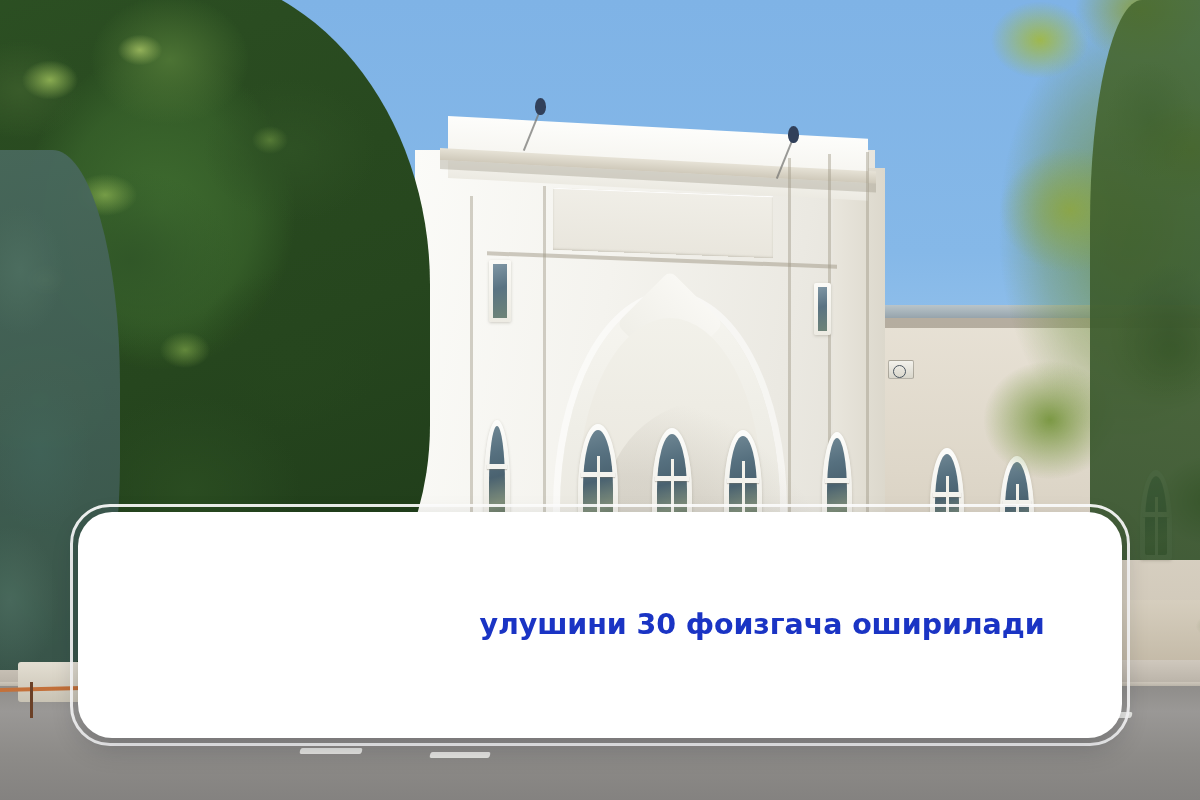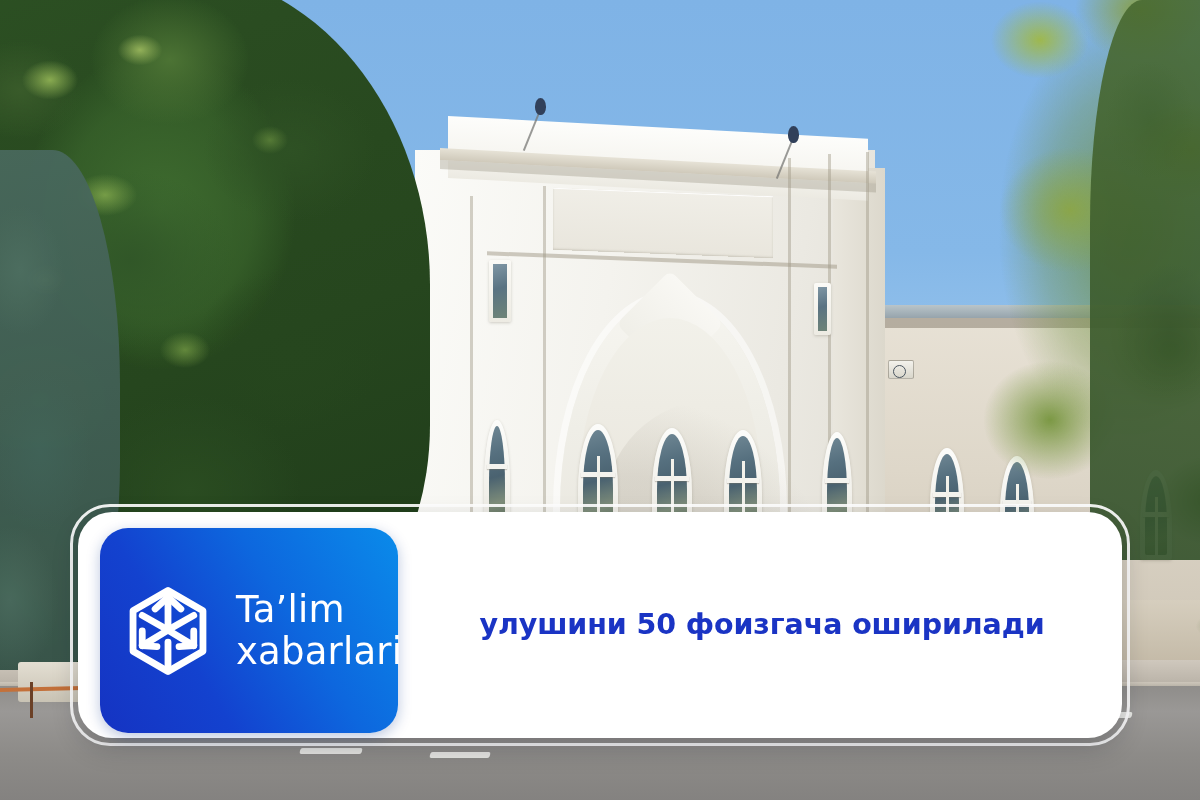--- a/index.html
+++ b/index.html
@@ -450,43 +450,18 @@
     <div class="post" style="left:380px;"></div>
     <div class="post" style="left:455px;"></div>
     <div class="post" style="left:530px;"></div>
     <div class="post" style="left:600px;"></div>
   </div>
 
   <div class="card-ring"></div>
 
   <div class="card"></div>
 
-  <div class="brand-badge">
-    <svg class="brand-logo" viewBox="0 0 100 100">
-      <g fill="none" stroke="#ffffff" stroke-width="7.4" stroke-linejoin="round" stroke-linecap="round">
-
-        <path d="M50 6 L88 28 L88 72 L50 94 L12 72 L12 28 Z"></path>
-
-        <path d="M22 33 L50 49 L78 33"></path>
-
-        <path d="M50 49 L50 13"></path>
-        <path d="M36 26 L50 13 L64 26"></path>
-
-        <path d="M50 49 L22 66"></path>
-        <path d="M22 50 L22 66 L38 67"></path>
-
-        <path d="M50 49 L78 66"></path>
-        <path d="M78 50 L78 66 L62 67"></path>
-
-        <path d="M50 62 L50 92"></path>
-      </g>
-    </svg>
-    <div class="brand-text">
-      <span>Ta’lim</span>
-      <span>xabarlari</span>
-    </div>
+
+  <div class="headline">
+    <span>улушини 30 фоизгача оширилади</span>
   </div>
 
-  <div class="headline">
-    <span>улушини 50 фоизгача оширилади</span>
-  </div>
-
 </div>
 
 </body></html>

